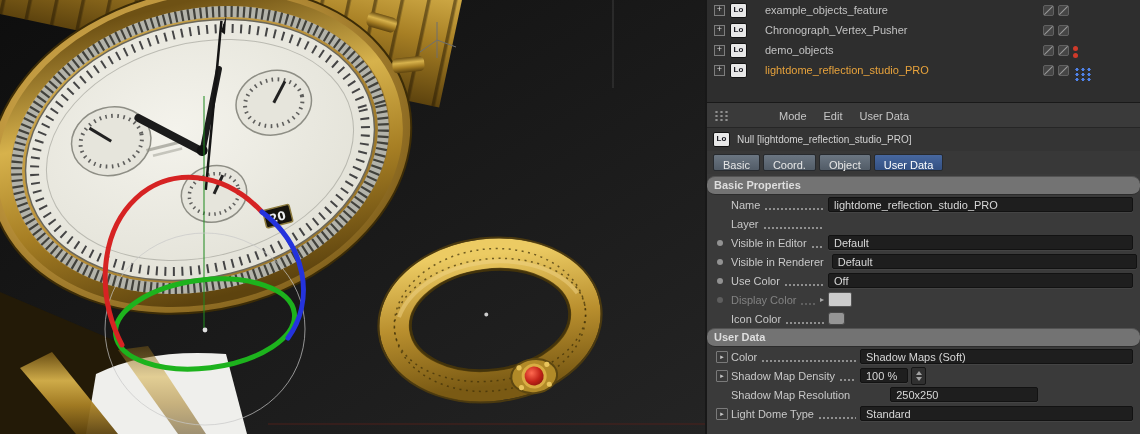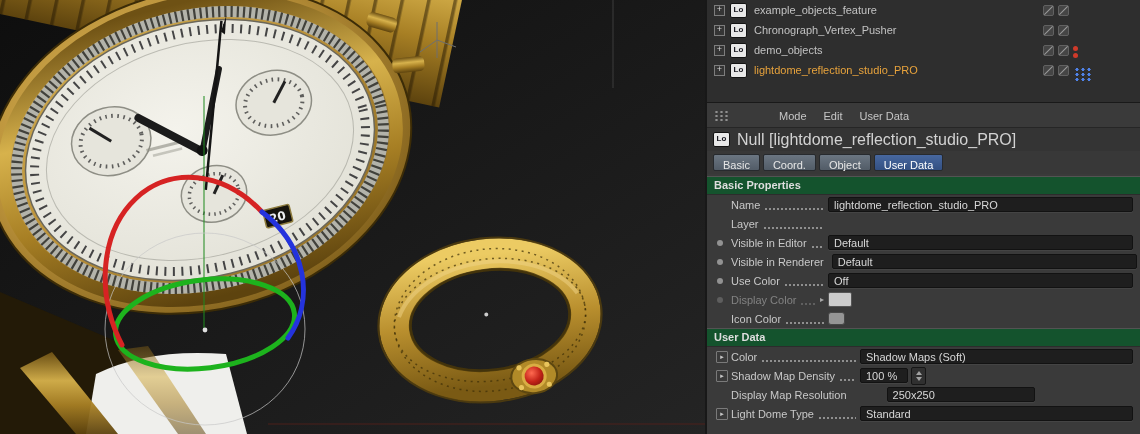--- a/index.html
+++ b/index.html
@@ -10,47 +10,47 @@
   .divider{position:absolute;left:705px;top:0;width:2px;height:434px;background:#181818;}
   
   .right{position:absolute;left:707px;top:0;width:433px;height:434px;background:#3a3a3a;}
   
   .om{position:absolute;top:0;left:0;width:433px;height:102px;background:#2e2e2e;border-bottom:1px solid #191919;}
   .om-row{position:relative;height:20px;display:flex;align-items:center;cursor:default;}
   .om-plus{width:9px;height:9px;margin-left:7px;border:1px solid #7d7d7d;background:#353535;color:#cfcfcf;
     font-size:9px;line-height:7px;text-align:center;flex:0 0 auto;}
   .om-icon{width:15px;height:13px;margin-left:5px;background:#e8e8e8;border:1px solid #121212;color:#14141c;
     font-size:8px;font-weight:bold;line-height:12px;text-align:center;flex:0 0 auto;border-radius:2px;}
-  .om-name{margin-left:7px;font-size:11px;color:#c2c2c2;white-space:nowrap;}
+  .om-name{margin-left:18px;font-size:11px;color:#c2c2c2;white-space:nowrap;}
   .om-name.selected{color:#e8a33c;}
   .om-right{position:absolute;left:336px;top:5px;display:flex;gap:4px;align-items:flex-start;}
   .vis-sq{width:9px;height:9px;border-radius:2px;background:#454545;border:1px solid #616161;position:relative;overflow:hidden;}
   .vis-sq::after{content:"";position:absolute;left:-2px;top:3.5px;width:13px;height:1px;background:#9a9a9a;transform:rotate(-45deg);}
   .om-reddots{display:flex;flex-direction:column;gap:2px;padding-top:1px;}
   .om-reddot{width:5px;height:5px;border-radius:50%;background:#cf3a2a;}
   .om-bluegrid{width:18px;height:15px;margin-top:1px;
     background-image:radial-gradient(circle,#4f82e8 1.4px,transparent 1.8px);background-size:6px 5px;background-position:1px 1px;}
   
   .am-menu{position:absolute;top:103px;left:0;width:433px;height:24px;background:#3a3a3a;border-bottom:1px solid #262626;
     display:flex;align-items:center;gap:41px;}
   .grip{width:15px;height:11px;margin:0 9px 0 7px;
     background-image:radial-gradient(circle,#909090 1px,transparent 1.3px);background-size:5px 4px;}
   .menu-item{font-size:11px;color:#c6c6c6;margin-right:17px;cursor:default;}
   .am-title{position:absolute;top:128px;left:0;width:433px;height:23px;background:#343434;display:flex;align-items:center;}
   .am-title .om-icon{margin-left:6px;}
-  .am-title-text{margin-left:7px;font-size:16px;color:#d2d2d2;white-space:nowrap;}
+  .am-title-text{margin-left:7px;font-size:10px;color:#d2d2d2;white-space:nowrap;}
   .am-tabs{position:absolute;top:151px;left:0;width:433px;height:23px;background:#383838;display:flex;gap:3px;
     padding:3px 0 0 6px;box-sizing:border-box;}
   .tab{height:17px;padding:2px 9px;font-size:11px;color:#e6e6e6;line-height:16px;border-radius:2px;cursor:default;
     background:linear-gradient(#6b7682,#525c67);border:1px solid #272a2e;box-sizing:border-box;}
   .tab.active{background:linear-gradient(#47679f,#335082);color:#ffffff;}
   
   .am-props{position:absolute;top:174px;left:0;width:433px;bottom:0;background:#3a3a3a;overflow:hidden;padding-top:2px;}
-  .sec-head{height:17px;background:#14532d;border-top:1px solid #535353;border-bottom:1px solid #2c2c2c;
-    color:#dedede;font-size:11px;font-weight:bold;line-height:16px;padding-left:7px;cursor:default;}
+  .sec-head{height:17px;background:#737373;border-top:1px solid #535353;border-bottom:1px solid #2c2c2c;
+    color:#dedede;font-size:11px;font-weight:bold;line-height:16px;padding-left:7px;cursor:default;border-radius:8px;}
   .prow{height:19px;display:flex;align-items:center;padding:0 7px 0 8px;}
   .icon-slot{width:16px;flex:0 0 16px;display:flex;align-items:center;}
   .key-dot{width:6px;height:6px;border-radius:50%;background:#929292;margin-left:2px;}
   .key-dot.dim{background:#5e5e5e;}
   .key-box{width:10px;height:10px;background:#3a3a3a;border:1px solid #7a7a7a;color:#c8c8c8;font-size:7px;
     line-height:9px;text-align:center;border-radius:1px;margin-left:1px;}
   .plabel{font-size:11px;color:#c8c8c8;white-space:nowrap;flex:0 0 auto;}
   .prow.disabled .plabel{color:#828282;}
   .leader{flex:1 1 auto;min-width:0;height:2px;margin:9px 4px 0 4px;background-repeat:repeat-x;
     background-image:radial-gradient(circle,#8f8f8f .9px,transparent 1.1px);background-size:4px 2px;}
@@ -352,21 +352,21 @@
           <span class="fieldcol" style="width: 273px;">
             <span class="tfield" style="width: 48px;">100 %</span>
             <span class="stepper">
               <span class="tri-up"></span>
               <span class="tri-down"></span>
             </span>
           </span>
         </div>
         <div class="prow">
           <span class="icon-slot"></span>
-          <span class="plabel">Display Map Resolution</span>
+          <span class="plabel">Shadow Map Resolution</span>
           <span class="leader"></span>
           <span class="fieldcol" style="width: 273px; margin-left: 32px;">
             <span class="tfield" style="width: 148px;">250x250</span>
           </span>
         </div>
         <div class="prow">
           <span class="icon-slot">
             <span class="key-box">▸</span>
           </span>
           <span class="plabel">Light Dome Type</span>

